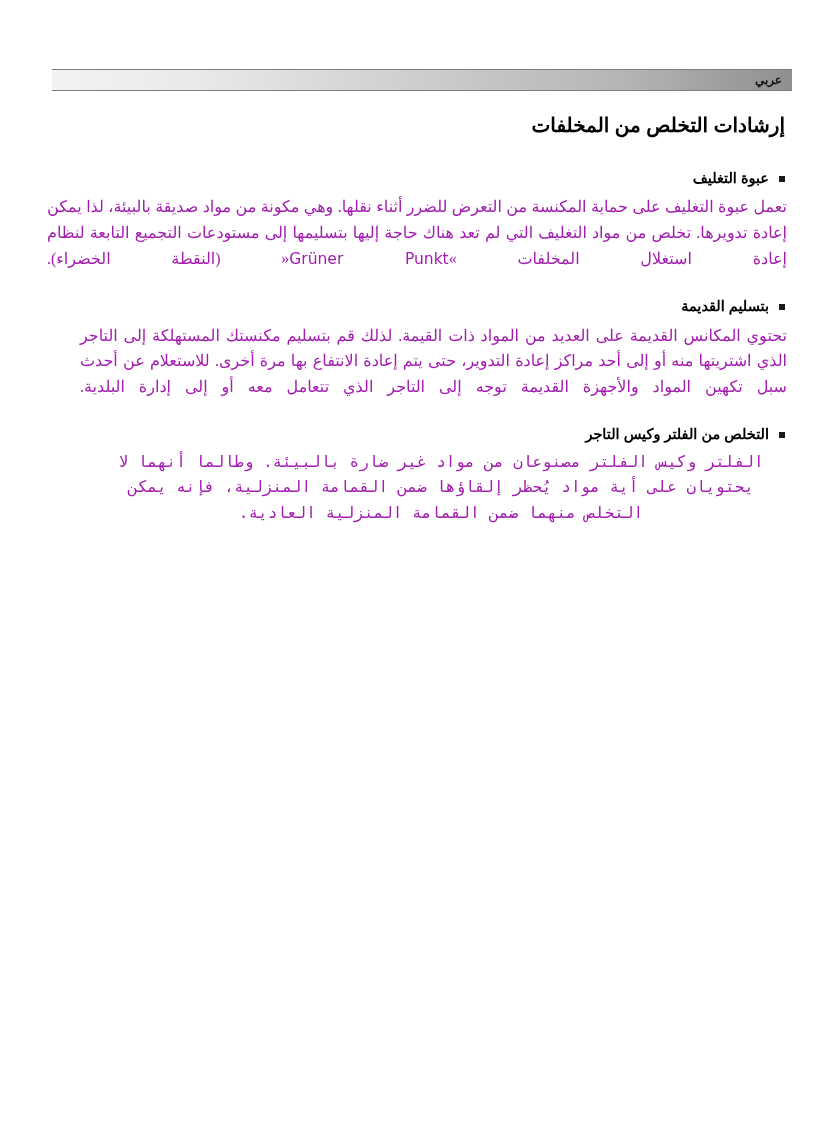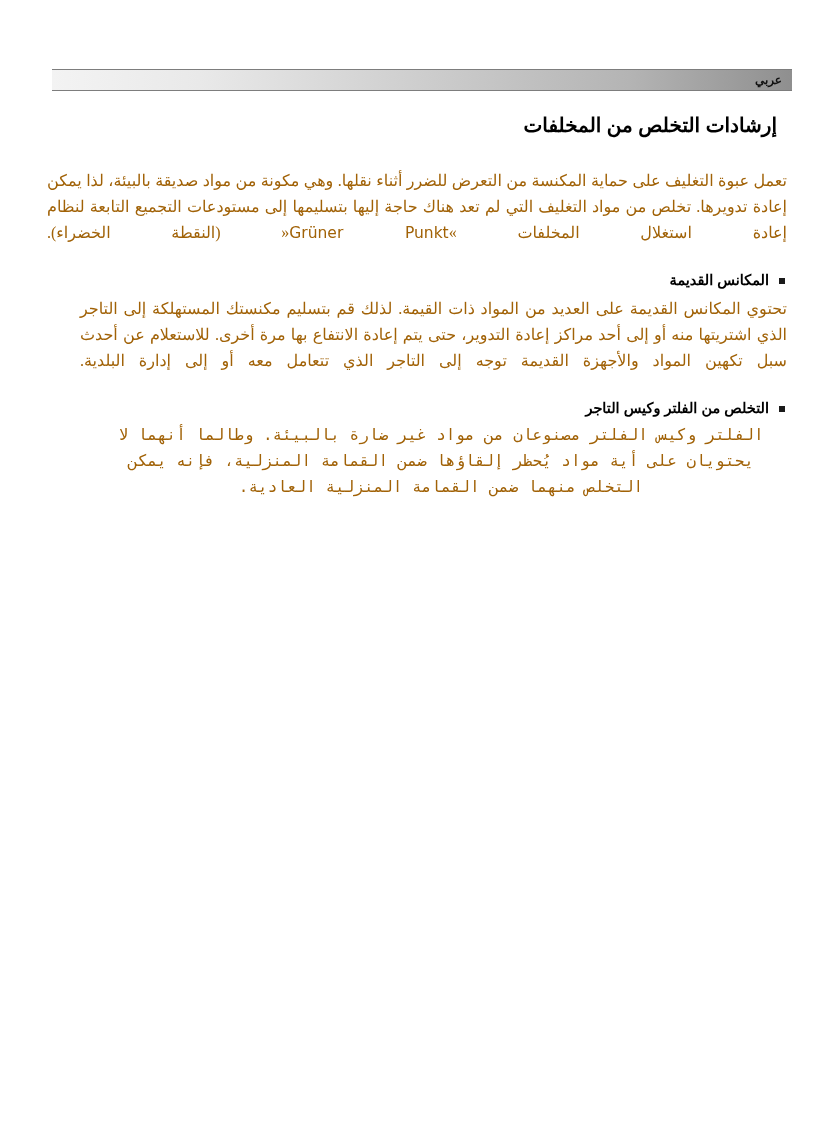--- a/index.html
+++ b/index.html
@@ -55,21 +55,21 @@
     width: 740px;
     direction: rtl;
     text-align: right;
   }
 
   .doc-title {
     font-family: "Liberation Sans", sans-serif;
     font-size: 20px;
     font-weight: bold;
     color: #000000;
-    margin: 0 8px 30px 0;
+    margin: 0 0 30px 0;
     padding-right: 2px;
     line-height: 1.3;
   }
 
   .section {
     margin-bottom: 24px;
   }
 
   .section-heading {
     font-family: "Liberation Sans", sans-serif;
@@ -88,21 +88,21 @@
     width: 6px;
     height: 6px;
     background: #1a1a1a;
     display: inline-block;
   }
 
   .section-body {
     font-family: "Liberation Serif", serif;
     font-size: 16px;
     line-height: 1.62;
-    color: #a16207;
+    color: #a21caf;
     margin: 0;
     text-align: justify;
     text-align-last: justify;
   }
 
   .latin {
     font-family: "DejaVu Sans", sans-serif;
     font-size: 15.5px;
     direction: ltr;
     unicode-bidi: embed;
@@ -125,27 +125,31 @@
 
   <div class="header-band">
     <span class="lang-label">عربي</span>
   </div>
 
   <div class="content">
 
     <h1 class="doc-title">إرشادات التخلص من المخلفات</h1>
 
     <div class="section sec-packaging">
+      <div class="section-heading">
+        <span class="bullet-marker"></span>
+        <span>عبوة التغليف</span>
+      </div>
       <p class="section-body"><span>تعمل عبوة التغليف على حماية المكنسة من التعرض للضرر أثناء نقلها. وهي مكونة من مواد صديقة بالبيئة، لذا يمكن إعادة تدويرها. تخلص من مواد التغليف التي لم تعد هناك حاجة إليها بتسليمها إلى مستودعات التجميع التابعة لنظام إعادة استغلال المخلفات »</span><span class="latin">Grüner Punkt</span><span>« (النقطة الخضراء).</span></p>
     </div>
 
     <div class="section sec-old-vacuum">
       <div class="section-heading">
         <span class="bullet-marker"></span>
-        <span>المكانس القديمة</span>
+        <span>بتسليم القديمة</span>
       </div>
       <p class="section-body">تحتوي المكانس القديمة على العديد من المواد ذات القيمة. لذلك قم بتسليم مكنستك المستهلكة إلى التاجر الذي اشتريتها منه أو إلى أحد مراكز إعادة التدوير، حتى يتم إعادة الانتفاع بها مرة أخرى. للاستعلام عن أحدث سبل تكهين المواد والأجهزة القديمة توجه إلى التاجر الذي تتعامل معه أو إلى إدارة البلدية.</p>
     </div>
 
     <div class="section sec-filter">
       <div class="section-heading">
         <span class="bullet-marker"></span>
         <span>التخلص من الفلتر وكيس التاجر</span>
       </div>
       <p class="section-body">الفلتر وكيس الفلتر مصنوعان من مواد غير ضارة بالبيئة. وطالما أنهما لا يحتويان على أية مواد يُحظر إلقاؤها ضمن القمامة المنزلية، فإنه يمكن التخلص منهما ضمن القمامة المنزلية العادية.</p>

